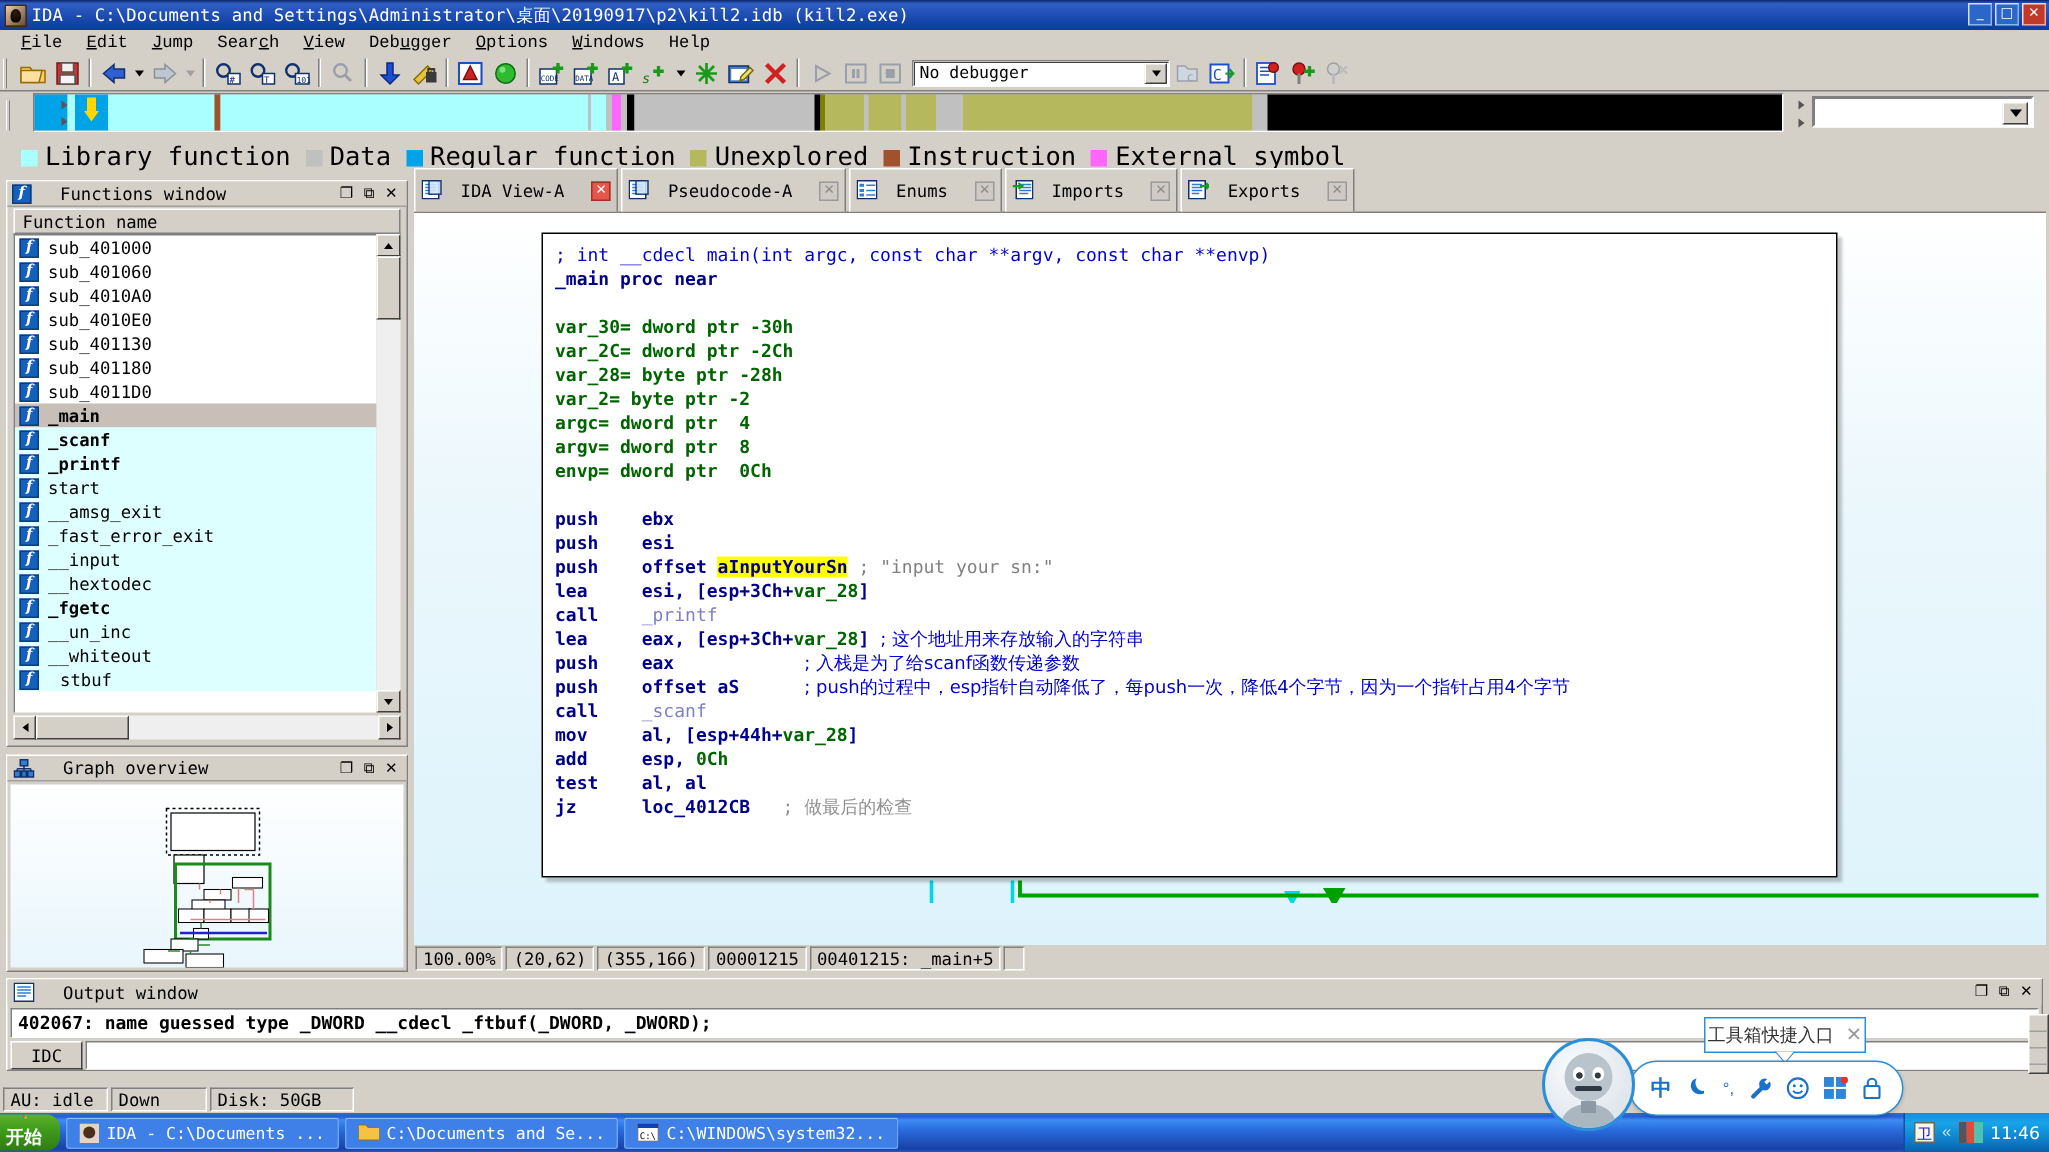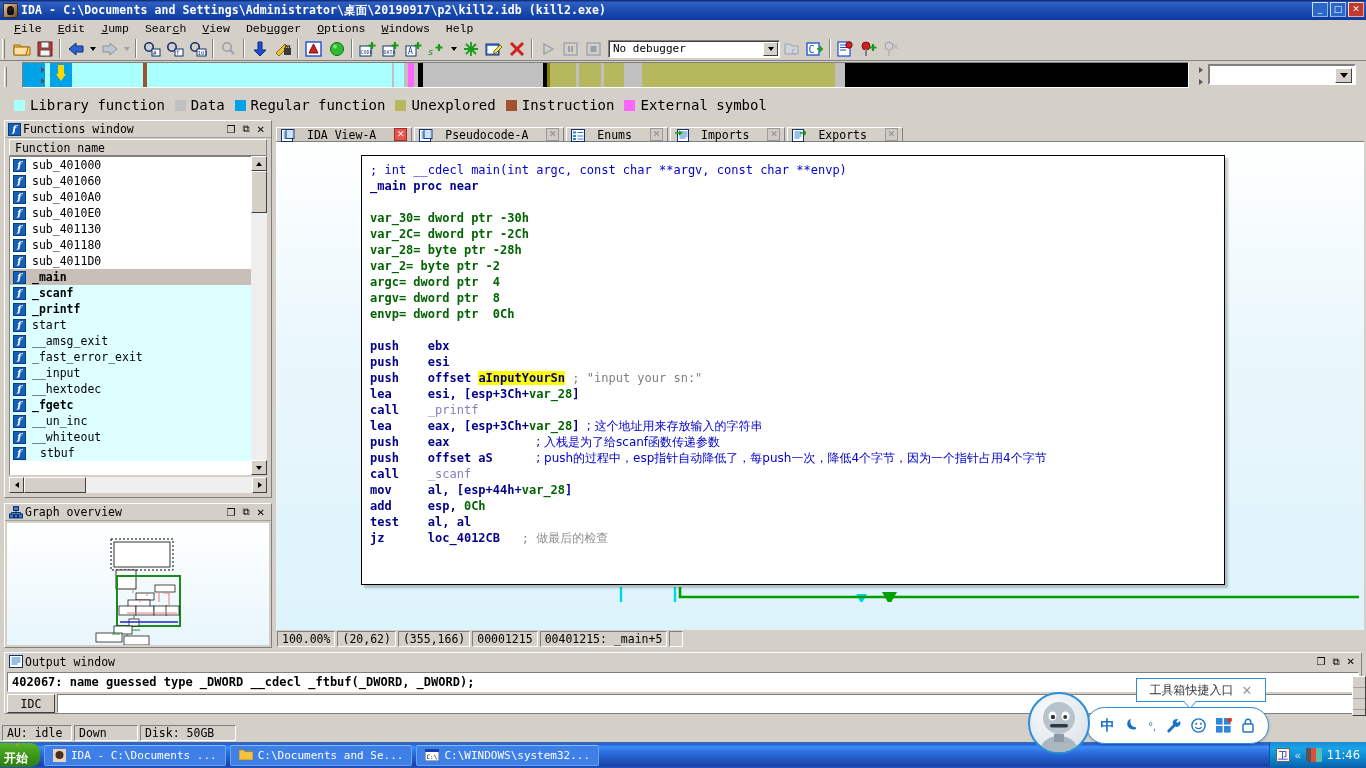--- a/index.html
+++ b/index.html
@@ -24,21 +24,21 @@
     border: 1px solid #3a2a1a; border-radius: 1px;
     position: relative; flex: none;
   }
   .title-icon:after {
     content:""; position:absolute; left:3px; top:2px; width:7px; height:9px;
     background: radial-gradient(circle at 50% 30%, #2a1c10, #000);
     border-radius: 50% 50% 40% 40%;
   }
   .title-text {
     font-family: "DejaVu Sans Mono", monospace;
-    font-size: 11.5px; font-weight: bold; letter-spacing: .1px;
+    font-size: 11.5px; font-weight: normal; letter-spacing: .1px;
     white-space: nowrap;
   }
   .win-btns { position: absolute; right: 2px; top: 2px; display: flex; gap: 2px; }
   .win-btn {
     width: 16px; height: 15px; background: #2b66c9;
     border: 1px solid #8fb3e8; border-top-color:#cfe0f8; border-left-color:#cfe0f8;
     color: #fff; font-size: 9px; line-height: 13px; text-align: center;
     font-family: "DejaVu Sans", sans-serif;
   }
   .win-btn.close { background: #c0392b; border-color:#f0a79e; border-top-color:#ffd9d2; border-left-color:#ffd9d2;}
@@ -128,29 +128,29 @@
   }
   .navcombo .cbtn2 i { width:0;height:0;border-left:4px solid transparent;border-right:4px solid transparent;border-top:5px solid #000;}
 
   
   .legend {
     position:absolute; left:0; top:96px; width:1366px; height:18px;
     background:#d4d0c8; display:flex; align-items:center; padding-left:14px;
   }
   .lg { display:flex; align-items:center; margin-right:10px; }
   .lg .sw { width:11px; height:11px; margin-right:5px; border:0; }
-  .lg .lbl { font-family:"DejaVu Sans Mono", monospace; font-size:14px; color:#000; }
+  .lg .lbl { font-family:"DejaVu Sans Mono", monospace; font-size:17px; color:#000; }
 
   
   .panel-title {
     height:17px; background:#d4d0c8; display:flex; align-items:center;
     border-bottom:1px solid #a0a0a0;
   }
   .panel-title .ttl {
-    font-family:"DejaVu Sans Mono", monospace; font-size:11.5px; color:#000; margin-left:2px;
+    font-family:"DejaVu Sans Mono", monospace; font-size:11.5px; color:#000; margin-left:19px;
   }
   .panel-btns { margin-left:auto; display:flex; align-items:center; gap:7px; padding-right:6px; }
   .pbtn { font-family:"DejaVu Sans", sans-serif; font-size:10px; color:#000; cursor:default;}
 
   .functions-panel {
     position:absolute; left:4px; top:120px; width:268px; height:378px;
     background:#d4d0c8; border:1px solid #808080; border-top-color:#fff; border-left-color:#fff;
   }
   .fn-icon {
     width:13px;height:13px;background:#1560bd; border:1px solid #0b3d7a; margin-left:3px; flex:none;
@@ -219,21 +219,21 @@
   
   .mdi {
     position:absolute; left:276px; top:120px; right:2px; bottom:120px;
     background:#d4d0c8;
   }
   .tabstrip {
     position:absolute; left:0; top:0; right:0; height:22px; display:flex; align-items:flex-end;
     border-bottom:1px solid #808080;
   }
   .tab {
-    height:14px; display:flex; align-items:center; background:#d4d0c8;
+    height:29px; display:flex; align-items:center; background:#d4d0c8;
     border:1px solid #fff; border-right-color:#808080; border-bottom:none;
     margin-right:2px; padding:0 4px; position:relative;
   }
   .tab.active { background:#cdc9c1; border-top-color:#fff; }
   .tab .tab-label {
     font-family:"DejaVu Sans Mono", monospace; font-size:11.5px; color:#000;
     padding:0 18px 0 12px; white-space:nowrap;
   }
   .tab .tab-close {
     width:13px; height:13px; border:1px solid #9a9a9a; background:#cfcbc4;
@@ -344,21 +344,21 @@
     background:#ffffff; border:1.5px solid #2b8fd8; border-radius:19px;
     display:flex; align-items:center; justify-content:flex-end; gap:10px; padding-right:14px;
     box-shadow:0 1px 3px rgba(0,0,0,.2);
   }
   .ime-avatar {
     position:absolute; left:1028px; top:692px; width:62px; height:62px; border-radius:50%;
     background: radial-gradient(circle at 38% 32%, #fbfdff, #dfe6ec 70%);
     border:2px solid #2b8fd8; overflow:hidden;
   }
   .tooltip-box {
-    position:absolute; left:1136px; top:678px; width:130px; height:24px;
+    position:absolute; left:1136px; top:678px; width:108px; height:24px;
     background:#fff; border:1px solid #2b8fd8;
     display:flex; align-items:center; justify-content:center; gap:8px;
     font-family:"DejaVu Sans", sans-serif; font-size:12px; color:#333;
   }
   .tooltip-tail {
     position:absolute; left:1183px; top:701px; width:0;height:0;
     border-left:7px solid transparent; border-right:7px solid transparent; border-top:8px solid #2b8fd8;
   }
   .tooltip-tail:after {
     content:""; position:absolute; left:-6px; top:-8px; width:0;height:0;

